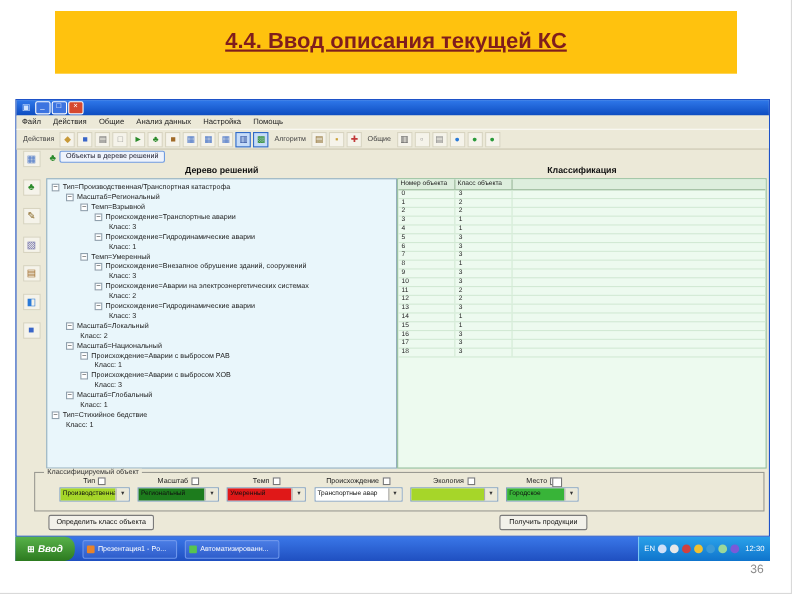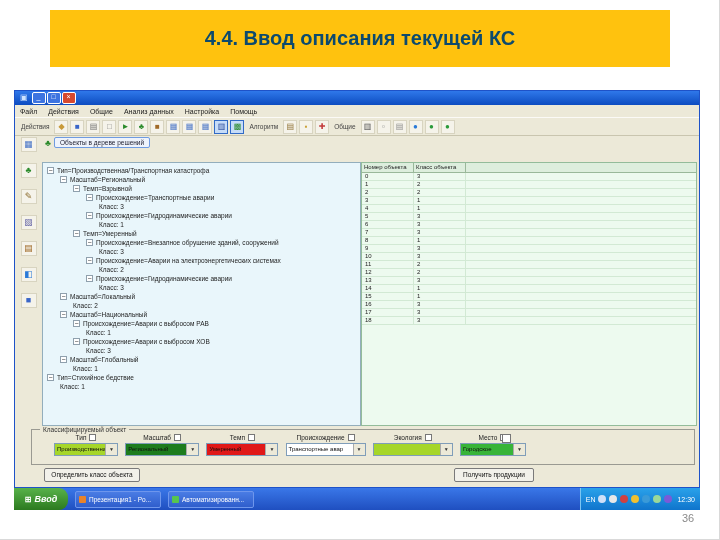--- a/index.html
+++ b/index.html
@@ -1,21 +1,21 @@
 <!DOCTYPE html>
 <html><head>
 <meta charset="utf-8">
 <style>
   html,body{margin:0;padding:0;}
   body{width:720px;height:540px;background:#ffffff;font-family:"Liberation Sans",sans-serif;position:relative;overflow:hidden;}
   .slide-edge{position:absolute;inset:0;border-right:1px solid #d9d9d9;border-bottom:1px solid #d9d9d9;pointer-events:none;}
 
   
   .banner{position:absolute;left:50px;top:10px;width:620px;height:57px;background:#ffc20e;display:flex;align-items:center;justify-content:center;}
-  .banner h1{margin:16px;font-size:20px;font-weight:bold;color:#0c4a6e;}
+  .banner h1{margin:16px;font-size:20px;font-weight:bold;color:#7f1d1d;text-decoration:underline;}
 
   
   .shot{position:absolute;left:14px;top:90px;width:686px;height:420px;}
   .win{position:absolute;left:0;top:0;width:684px;height:396px;border:1px solid #1e52c8;background:#ece9d8;}
   .titlebar{height:14px;background:linear-gradient(#2f78ea,#0d4cc0);display:flex;align-items:center;padding:0 2px;color:#fff;}
   .title-icon{font-size:8px;line-height:10px;margin:0 3px;color:#cfe3ff;}
   .title-text{font-size:8px;font-weight:bold;flex:1;white-space:nowrap;overflow:hidden;}
   .win-btn{width:12px;height:10px;margin-left:1px;font-size:7px;line-height:8px;text-align:center;color:#fff;border:1px solid #fff;border-radius:2px;background:#3d74e0;}
   .btn-close{background:#d6492f;}
 
@@ -136,20 +136,22 @@
         <span class="sb-icon" style="color: rgb(160, 106, 40);">▤</span>
         <span class="sb-icon" style="color: rgb(42, 122, 216);">◧</span>
         <span class="sb-icon" style="color: rgb(58, 102, 200);">■</span>
       </div>
 
     <div class="tabrow">
       <span class="tab-tree-glyph">♣</span>
       <span class="tab">Объекты в дереве решений</span>
     </div>
 
+    <div class="hdr hdr-tree">Дерево решений</div>
+    <div class="hdr hdr-table">Классификация</div>
 
     <div class="tree-panel" id="tree-rows">
         <div class="tree-row" style="padding-left: 4px;">
           <span class="tree-box">−</span>
           <span class="tree-label">Тип=Производственная/Транспортная катастрофа</span>
         </div>
         <div class="tree-row" style="padding-left: 17px;">
           <span class="tree-box">−</span>
           <span class="tree-label">Масштаб=Региональный</span>
         </div>

